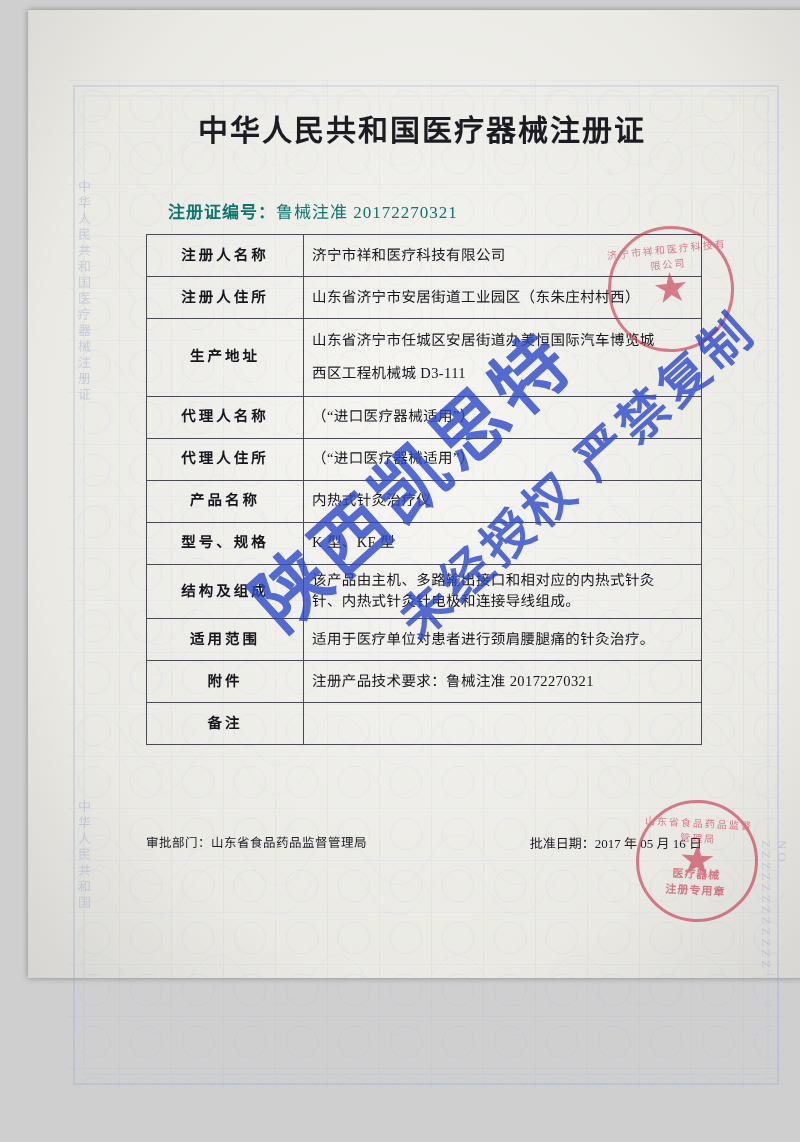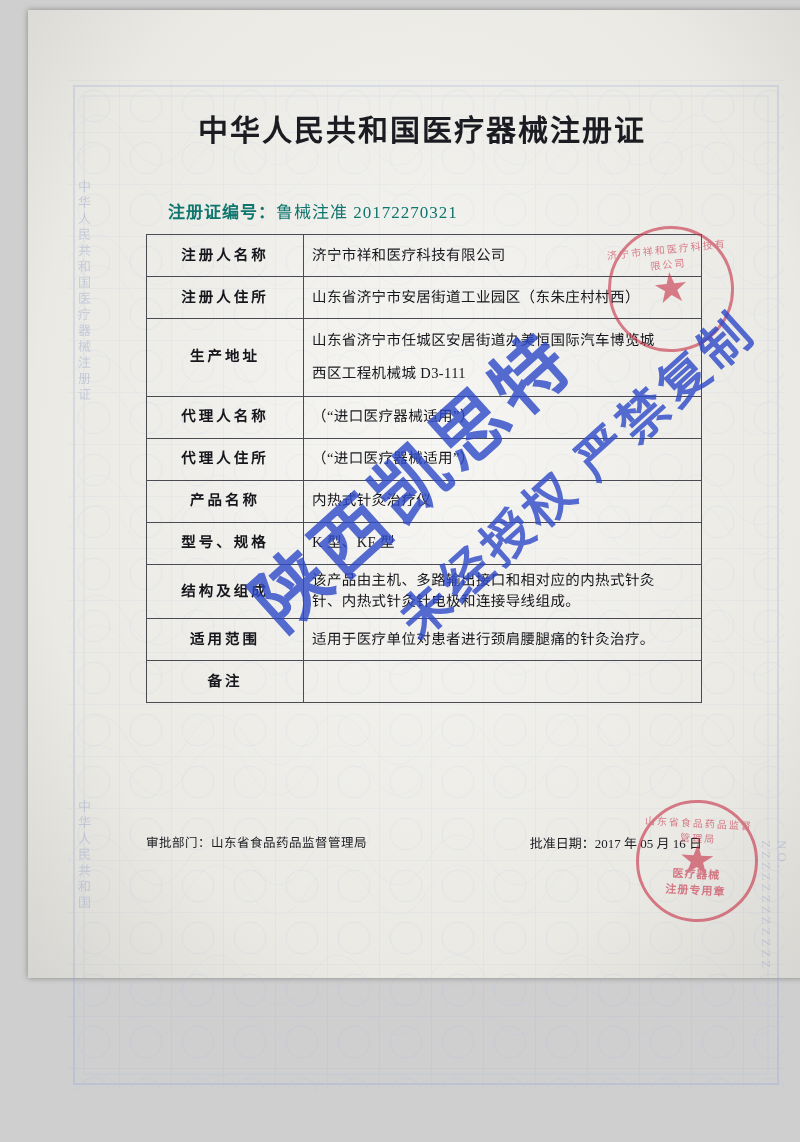--- a/index.html
+++ b/index.html
@@ -280,20 +280,24 @@
           <tr class="tall">
             <td class="key">结构及组成</td>
             <td class="val" style="white-space:pre-line;">该产品由主机、多路输出接口和相对应的内热式针灸
 针、内热式针灸针电极和连接导线组成。</td>
           </tr>
           <tr class="short">
             <td class="key">适用范围</td>
             <td class="val">适用于医疗单位对患者进行颈肩腰腿痛的针灸治疗。</td>
           </tr>
           <tr class="short">
+            <td class="key">附件</td>
+            <td class="val">注册产品技术要求：鲁械注准 20172270321</td>
+          </tr>
+          <tr class="short">
             <td class="key">备注</td>
             <td class="val"></td>
           </tr>
         </tbody>
       </table>
 
       <div class="footer">
         <div class="dept">审批部门：山东省食品药品监督管理局</div>
         <div class="dates">
           <div>批准日期：2017 年 05 月 16 日</div>

